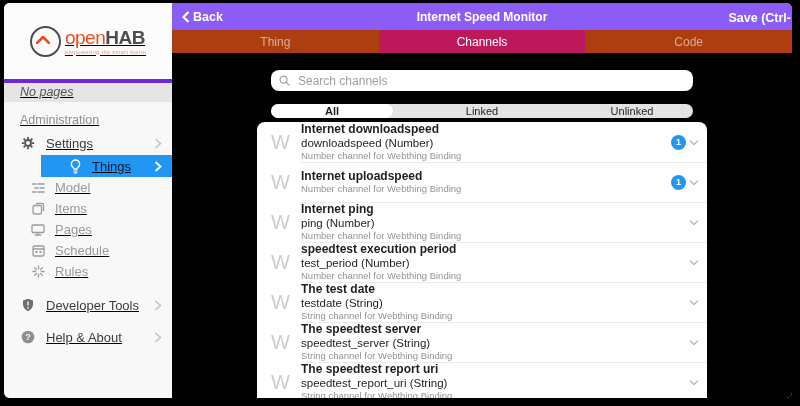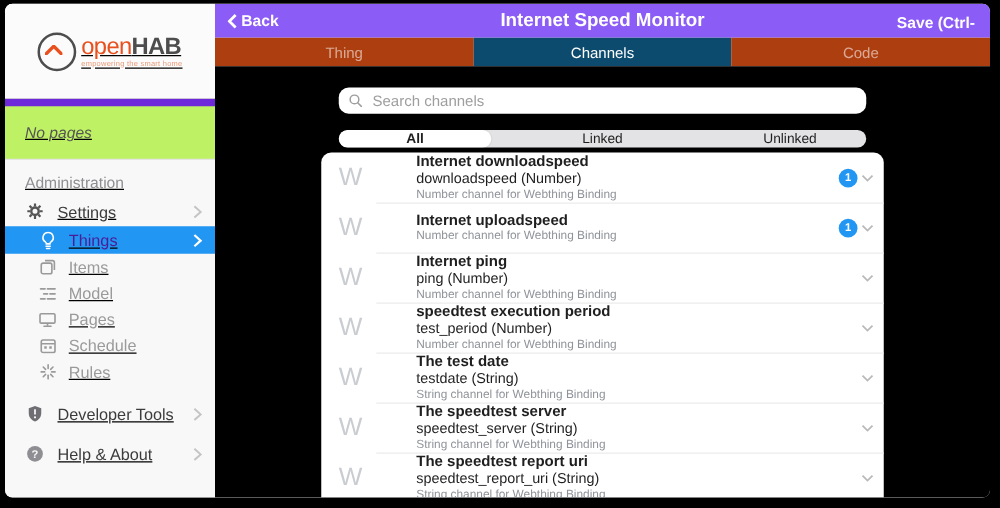--- a/index.html
+++ b/index.html
@@ -11,63 +11,63 @@
   .sidebar{width:168px;min-width:168px;background:#f8f8f8;height:100%;display:flex;flex-direction:column;font-size:13px;text-decoration:underline;}
   .logo-block{height:76px;display:flex;align-items:center;justify-content:center;background:#fbfbfb;}
   .logo{display:flex;align-items:center;gap:4px;}
   .logo-circle{width:27px;height:27px;border:2.5px solid #4d4d4d;border-radius:50%;position:relative;}
   .logo-caret{position:absolute;left:4px;top:8px;width:14px;height:8px;}
   .logo-textcol{display:flex;flex-direction:column;line-height:1;}
   .logo-word{font-size:19px;letter-spacing:-0.5px;}
   .logo-open{color:#e8501e;font-weight:400;}
   .logo-hab{color:#4d4d4d;font-weight:600;}
   .logo-tagline{font-size:6px;color:#e89a7a;text-align:right;margin-top:2px;letter-spacing:.2px;}
-  .no-pages{border-top:6px solid #6d28d9;border-bottom:1px solid #e4e4e4;color:#555;
-    font-style:italic;padding:14px 16px;font-size:12.5px;background:#bef264;}
+  .no-pages{border-top:4px solid #6d28d9;border-bottom:1px solid #e4e4e4;color:#555;
+    font-style:italic;padding:2px 16px;font-size:12.5px;background:#e5e5e5;}
   .section-label{color:#8e8e93;font-size:12.5px;padding:11px 16px 4px 16px;}
   .menu{display:flex;flex-direction:column;}
   .menu-row{display:flex;align-items:center;height:24px;padding:0 10px 0 16px;color:#3c3c3c;cursor:pointer;}
   .menu-row .mi{width:16px;height:16px;display:flex;align-items:center;justify-content:center;margin-right:10px;}
   .menu-row.sub{padding-left:26px;height:21px;color:#9a9a9a;}
   .menu-row.sub .mi{margin-right:9px;}
-  .menu-row.selected{background:#2196f3;color:#4c1d95;height:22px;}
+  .menu-row.selected{background:#2196f3;color:#0f172a;height:22px;margin-left:37px;}
   .menu-row .lbl{flex:1;font-size:13px;}
   .chev-r{margin-left:auto;}
   .gap-md{height:11px;}
   .gap-lg{height:8px;}
 
   
   .main{flex:1;display:flex;flex-direction:column;min-width:0;}
   .navbar{height:27px;background:#8b5cf6;display:flex;align-items:center;position:relative;color:#fff;}
   .back-btn{display:flex;align-items:center;gap:3px;padding-left:10px;font-size:12.5px;font-weight:600;cursor:pointer;z-index:2;}
-  .nav-title{position:absolute;left:0;right:0;text-align:center;font-size:15px;font-weight:700;}
-  .save-btn{position:absolute;right:12px;top:0;height:29px;display:flex;align-items:center;
+  .nav-title{position:absolute;left:0;right:0;text-align:center;font-size:12px;font-weight:700;}
+  .save-btn{position:absolute;right:1px;top:0;height:29px;display:flex;align-items:center;
     font-size:12.5px;font-weight:600;white-space:nowrap;cursor:pointer;z-index:2;}
   .tabbar{height:23px;display:flex;}
   .tab{flex:1;display:flex;align-items:center;justify-content:center;font-size:12px;
     background:#ad3e10;color:rgba(255,255,255,.55);cursor:pointer;}
-  .tab.active{background:#0c4a6e;color:#fff;font-weight:400;}
+  .tab.active{background:#be185d;color:#fff;font-weight:400;}
 
   .content{flex:1;background:#000000;overflow:hidden;}
   .container{width:450px;margin:0 auto;}
   .searchbar{margin:17px 14px 0 14px;background:#fff;border-radius:8px;height:21px;
     display:flex;align-items:center;padding:0 8px;}
   .searchbar input{border:0;outline:0;background:transparent;font-size:12px;color:#333;
     margin-left:6px;flex:1;font-family:"Liberation Sans",sans-serif;}
   .searchbar input::placeholder{color:#9e9e9e;}
   .segmented{margin:13px 14px 0 14px;height:14px;background:#e3e3e5;border-radius:8px;
     display:flex;overflow:hidden;gap:28px;}
   .seg{flex:1;display:flex;align-items:center;justify-content:center;font-size:11px;color:#1f1f1f;cursor:pointer;}
   .seg.selected{background:#fff;border-radius:8px;font-weight:700;box-shadow:0 0 0 1px rgba(0,0,0,.04);}
 
   .channel-list{margin-top:4px;background:#fff;border-radius:8px 8px 0 0;}
   .ch-row{display:flex;align-items:center;height:40px;position:relative;cursor:pointer;}
   .ch-row + .ch-row::before{content:"";position:absolute;left:44px;right:0;top:0;border-top:1px solid #ebebeb;}
   .ch-initial{width:30px;margin-left:14px;font-size:20px;color:#c9ccd0;display:flex;align-items:center;}
-  .ch-text{flex:1;display:flex;flex-direction:column;line-height:1.14;padding-top:1px;min-width:0;margin-left:32px;}
+  .ch-text{flex:1;display:flex;flex-direction:column;line-height:1.14;padding-top:1px;min-width:0;}
   .ch-title{font-size:12px;font-weight:700;color:#1f1f1f;}
   .ch-id{font-size:11.5px;color:#1f1f1f;}
   .ch-desc{font-size:9.5px;color:#8f9399;margin-top:1px;}
   .ch-right{display:flex;align-items:center;gap:3px;padding-right:8px;}
   .badge{width:15px;height:15px;border-radius:50%;background:#2196f3;color:#fff;font-size:9px;
     font-weight:700;display:flex;align-items:center;justify-content:center;}
   svg{display:block;}
 </style>
 </head>
 <body>
@@ -128,42 +128,42 @@
         <span class="lbl">Things</span>
         <span class="chev-r">
           <svg width="8" height="11" viewBox="0 0 8 11">
               <polyline points="1.5,1 6.5,5.5 1.5,10" fill="none" stroke="#fff" stroke-width="1.8"></polyline>
             </svg>
         </span>
       </div>
 
       <div class="menu-row sub">
         <span class="mi">
-          <svg width="13" height="13" viewBox="0 0 13 13">
-            <rect x="1" y="3.5" width="8.5" height="8.5" rx="1.5" fill="none" stroke="#9a9a9a" stroke-width="1.3"></rect>
-            <path d="M4 1.5h6a1.5 1.5 0 0 1 1.5 1.5v6" fill="none" stroke="#9a9a9a" stroke-width="1.3"></path>
-          </svg>
-        </span>
-        <span class="lbl">Items</span>
-      </div>
-
-      <div class="menu-row sub">
-        <span class="mi">
           <svg width="14" height="12" viewBox="0 0 14 12">
             <g stroke="#9a9a9a" stroke-width="1.4" stroke-linecap="round">
               <line x1="1.5" y1="2" x2="5" y2="2"></line>
                 <line x1="7" y1="2" x2="13" y2="2"></line>
               <line x1="4" y1="6" x2="7" y2="6"></line>
                 <line x1="9" y1="6" x2="13" y2="6"></line>
               <line x1="1.5" y1="10" x2="5" y2="10"></line>
                 <line x1="7" y1="10" x2="13" y2="10"></line>
             </g>
           </svg>
         </span>
         <span class="lbl">Model</span>
+      </div>
+
+      <div class="menu-row sub">
+        <span class="mi">
+          <svg width="13" height="13" viewBox="0 0 13 13">
+            <rect x="1" y="3.5" width="8.5" height="8.5" rx="1.5" fill="none" stroke="#9a9a9a" stroke-width="1.3"></rect>
+            <path d="M4 1.5h6a1.5 1.5 0 0 1 1.5 1.5v6" fill="none" stroke="#9a9a9a" stroke-width="1.3"></path>
+          </svg>
+        </span>
+        <span class="lbl">Items</span>
       </div>
 
       <div class="menu-row sub">
         <span class="mi">
           <svg width="14" height="12" viewBox="0 0 14 12">
             <rect x="1" y="1" width="12" height="7.5" rx="1" fill="none" stroke="#9a9a9a" stroke-width="1.3"></rect>
             <line x1="7" y1="8.5" x2="7" y2="10.5" stroke="#9a9a9a" stroke-width="1.3"></line>
             <line x1="4.2" y1="11" x2="9.8" y2="11" stroke="#9a9a9a" stroke-width="1.3" stroke-linecap="round"></line>
           </svg>
         </span>

